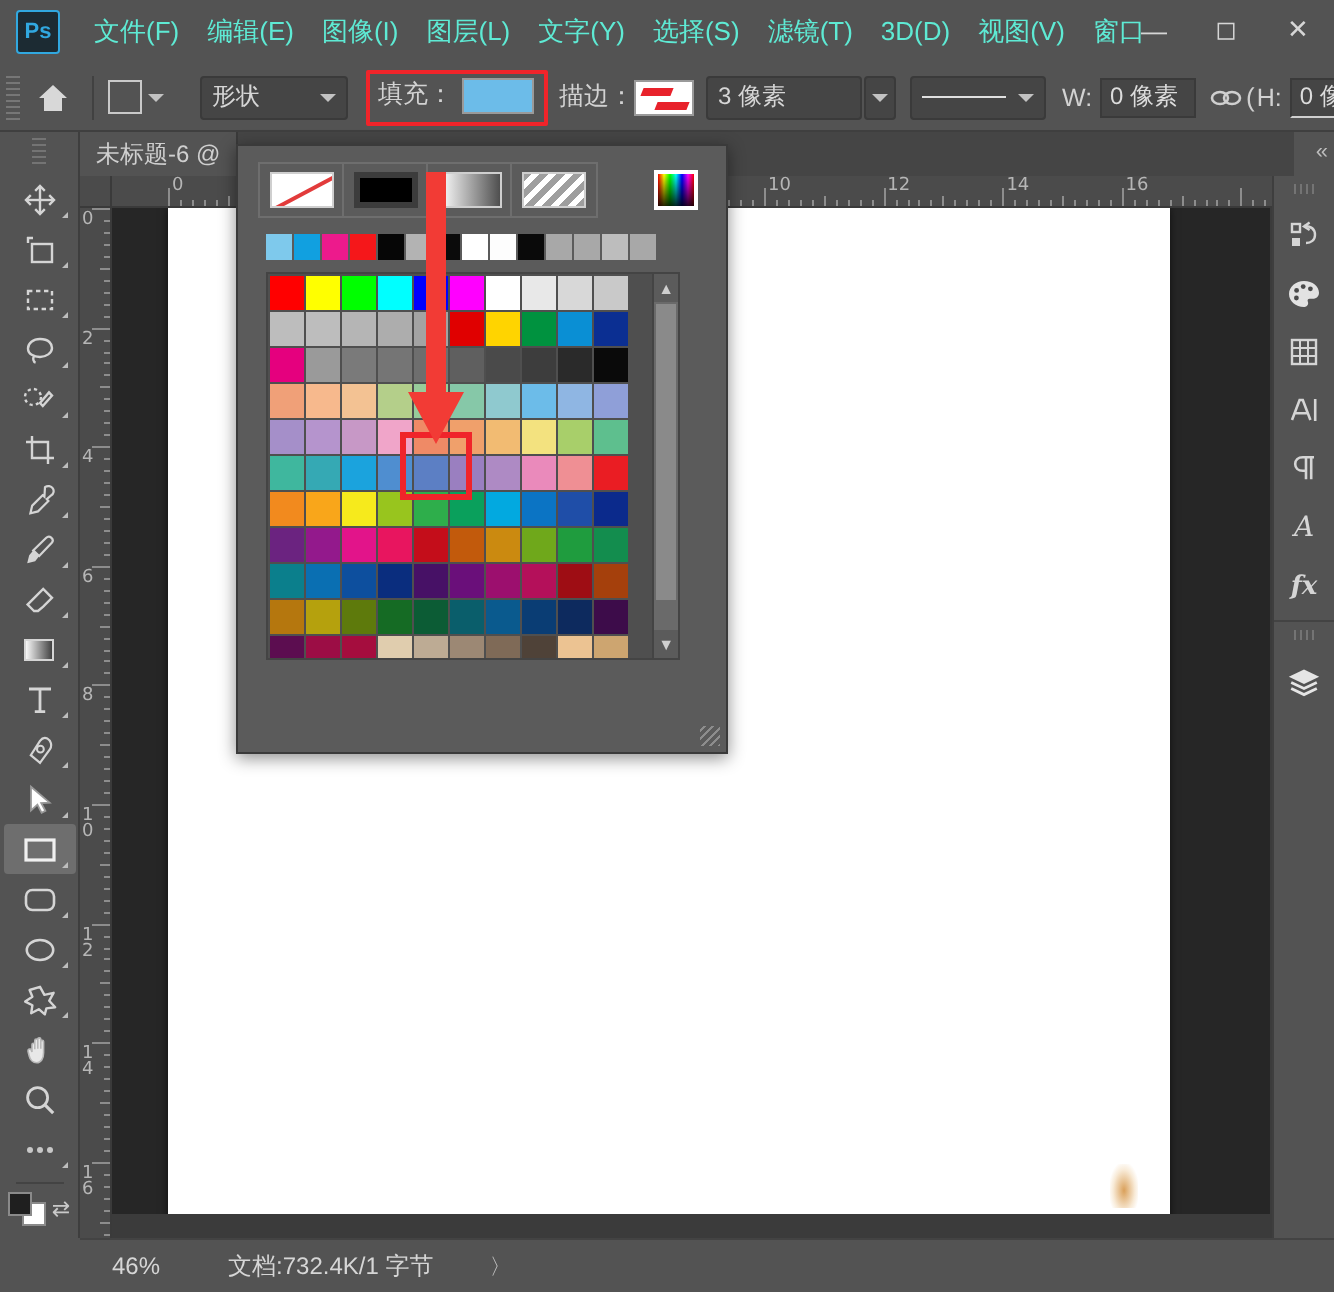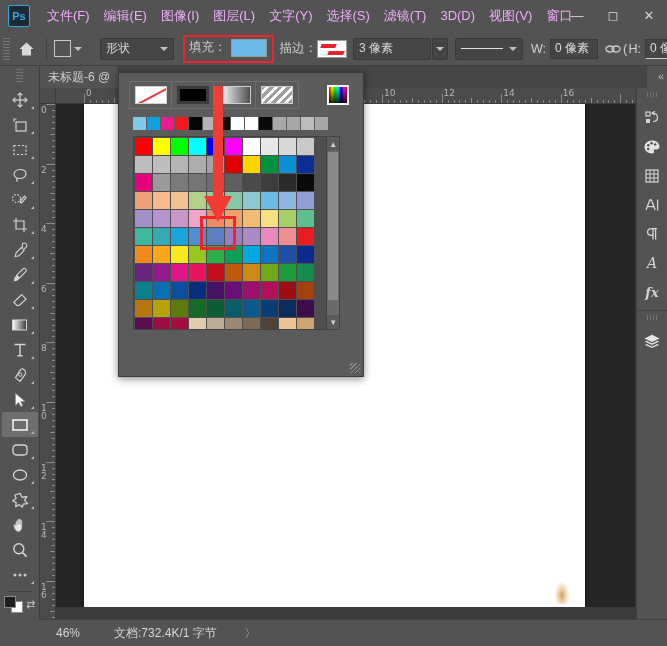--- a/index.html
+++ b/index.html
@@ -17,21 +17,21 @@
     position: absolute; left: 0; top: 0; width: 667px; height: 32px;
     background: #535353; display: flex; align-items: center;
   }
   .ps-logo {
     width: 22px; height: 22px; margin-left: 8px; margin-right: 10px;
     border: 1px solid #31a8e0; background: #1c2b33; color: #31a8e0;
     font-size: 11px; font-weight: bold; text-align: center; line-height: 20px;
     border-radius: 2px; flex: none;
   }
   .menu-item {
-    color: #f0abfc; font-size: 13px; padding: 3px 7px; white-space: nowrap;
+    color: #5eead4; font-size: 13px; padding: 3px 7px; white-space: nowrap;
     line-height: 16px;
   }
   .win-btns { position: absolute; right: 0; top: 0; display: flex; height: 30px; }
   .win-btn {
     width: 36px; height: 30px; color: #d6d6d6; font-size: 13px;
     display: flex; align-items: center; justify-content: center;
   }
 
   
   .optionsbar {

